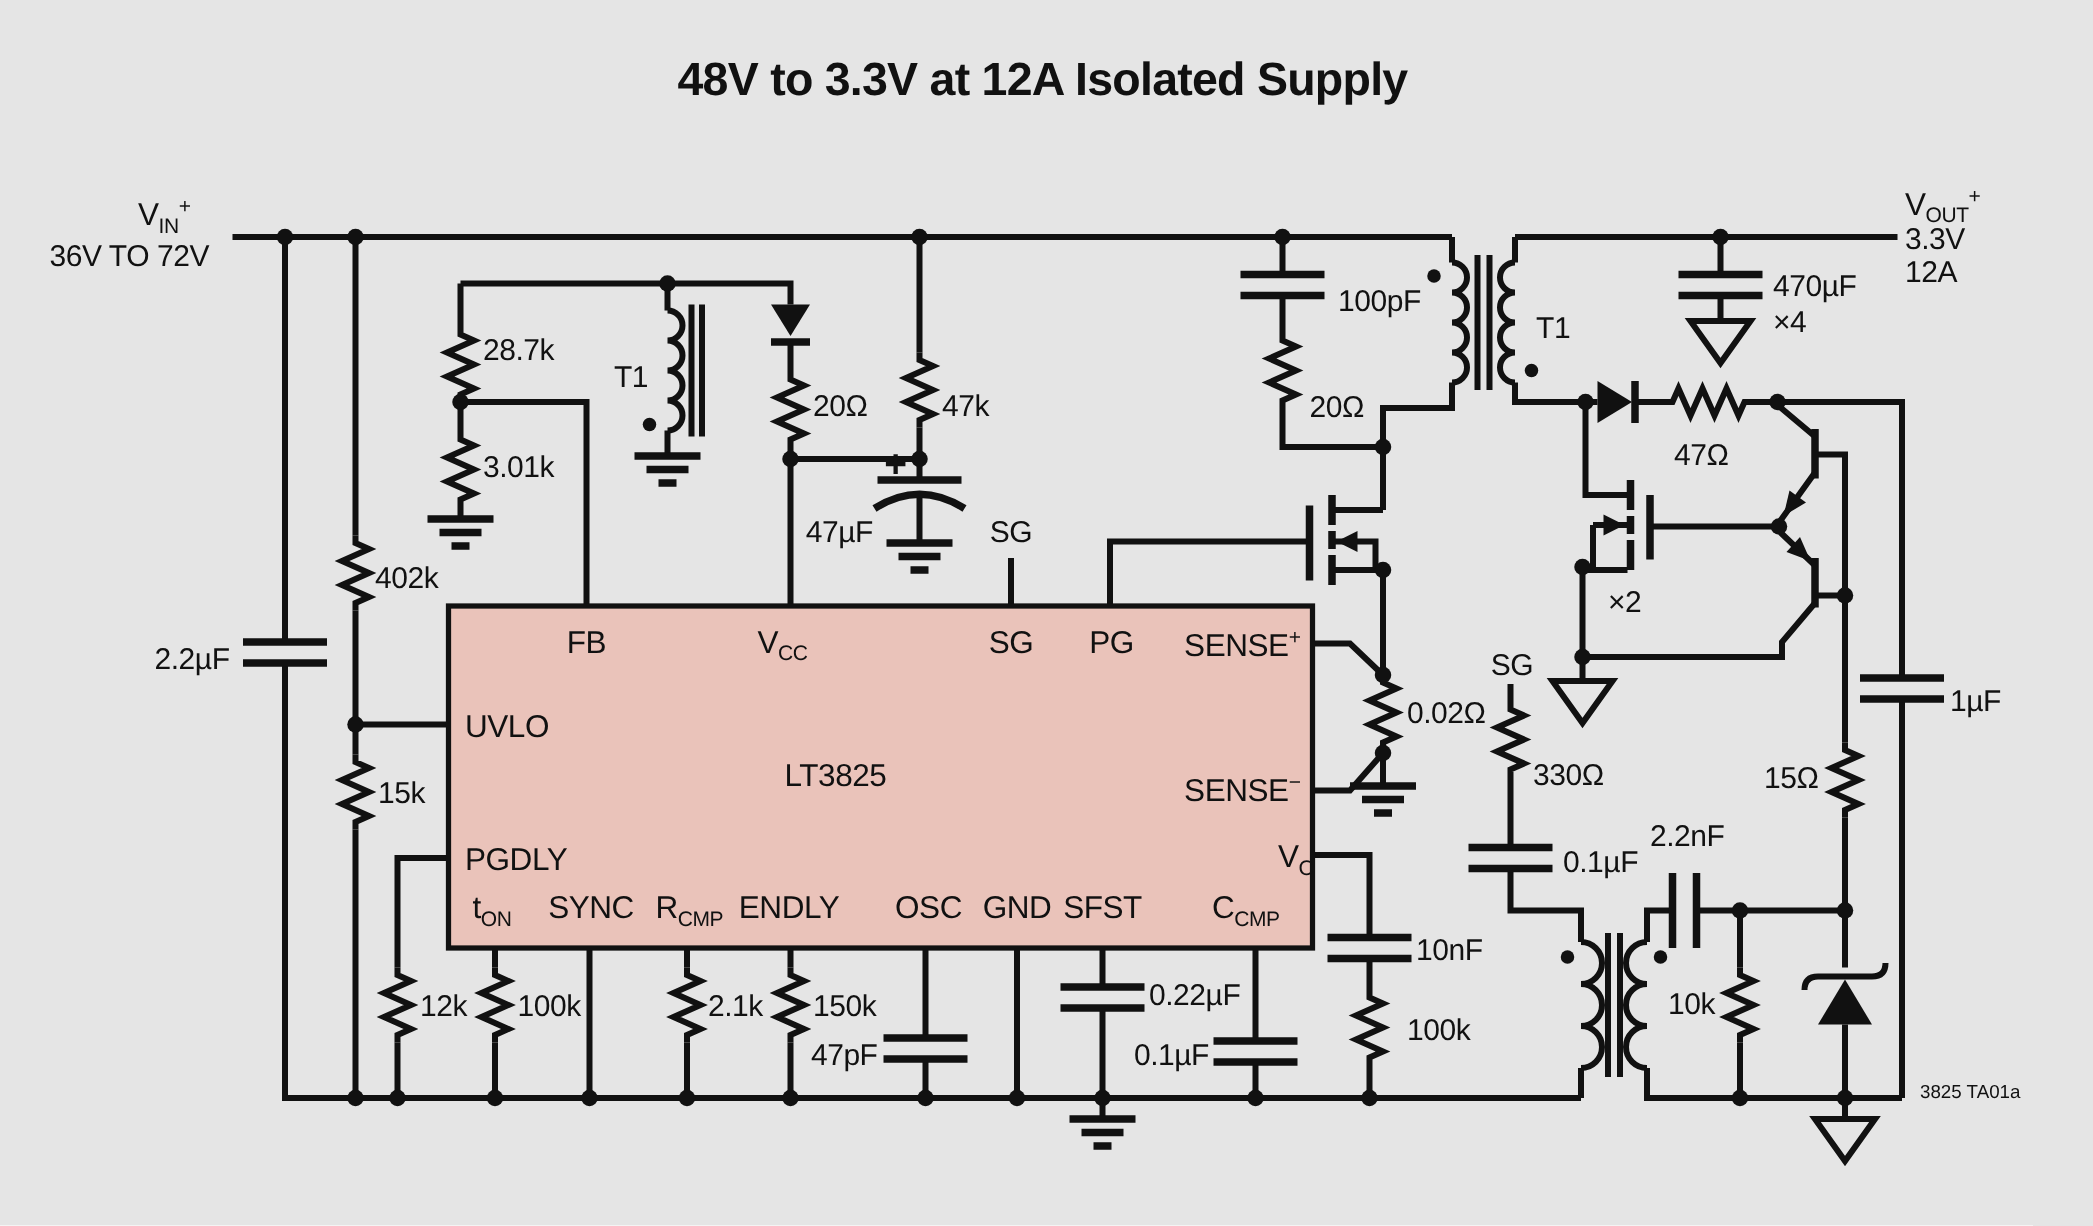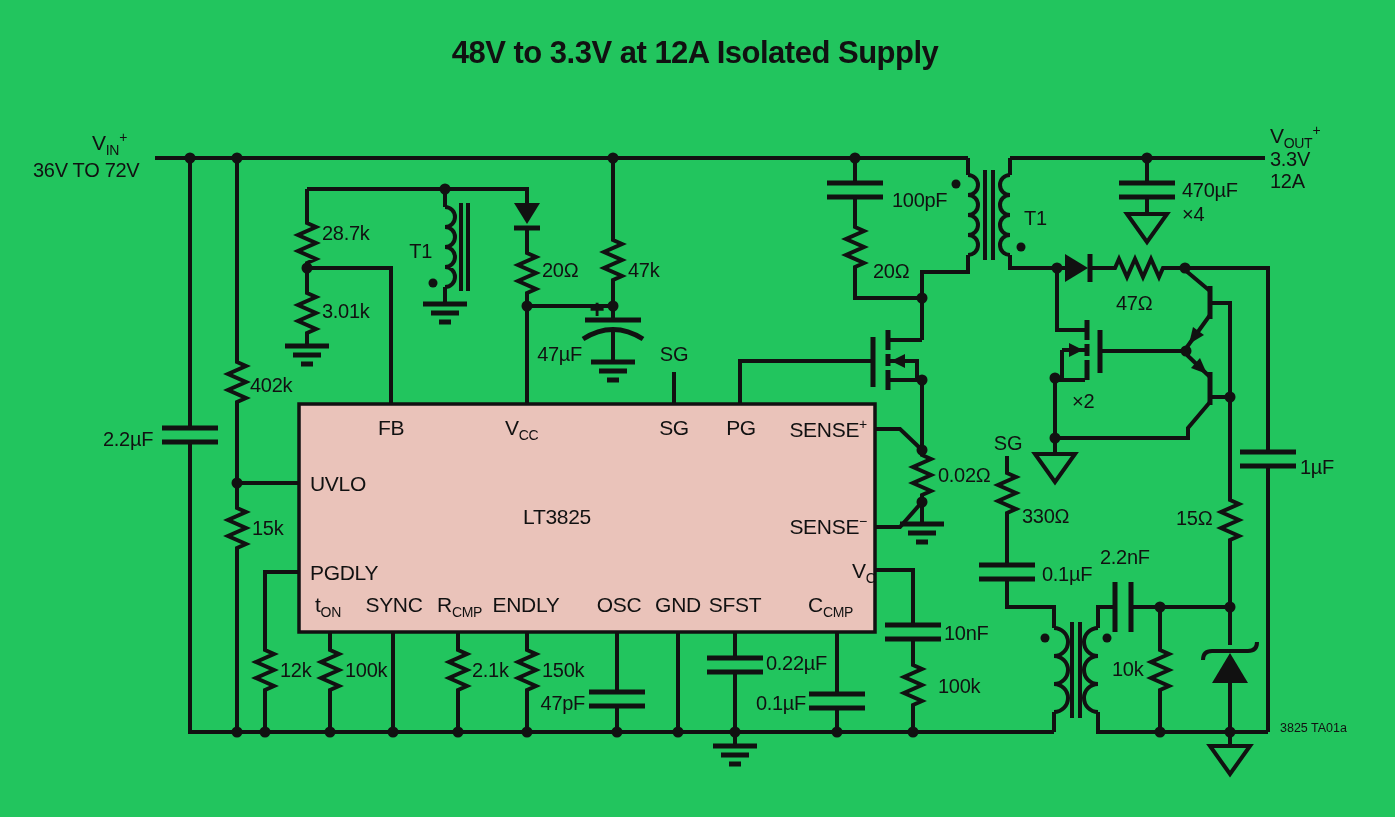--- a/index.html
+++ b/index.html
@@ -1,16 +1,16 @@
 <!DOCTYPE html>
 <html><head>
 <meta charset="utf-8">
 <style>
   html,body{margin:0;padding:0;background:#fff;}
-  .page{position:relative;width:1395px;height:817px;background:#22c55e;overflow:hidden;
+  .page{position:relative;width:1395px;height:817px;background:#e5e5e5;overflow:hidden;
         font-family:"Liberation Sans", sans-serif;}
   svg{display:block;}
   text{fill:#111;font-family:"Liberation Sans", sans-serif;letter-spacing:-0.3px;}
   .ttl{font-size:31px;font-weight:bold;letter-spacing:-0.5px;}
   .lbl{font-size:20px;}
   .pin{font-size:21px;}
   .sub{font-size:14px;}
   .sup{font-size:14px;}
   .plus{font-size:26px;font-weight:bold;}
   .foot{font-size:12.5px;letter-spacing:0;}

